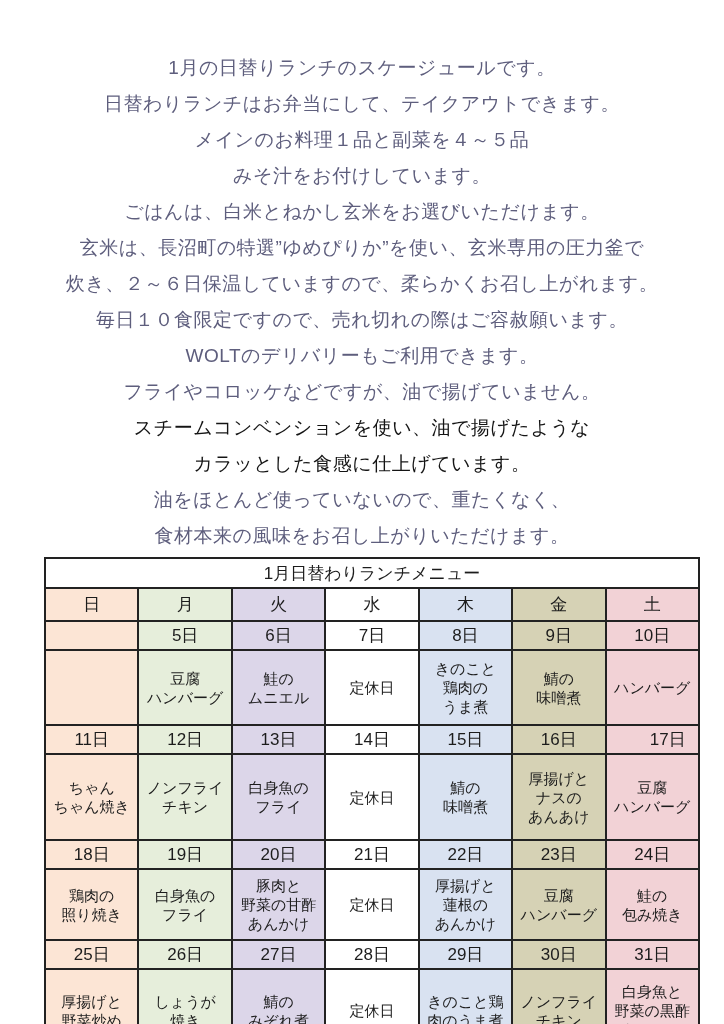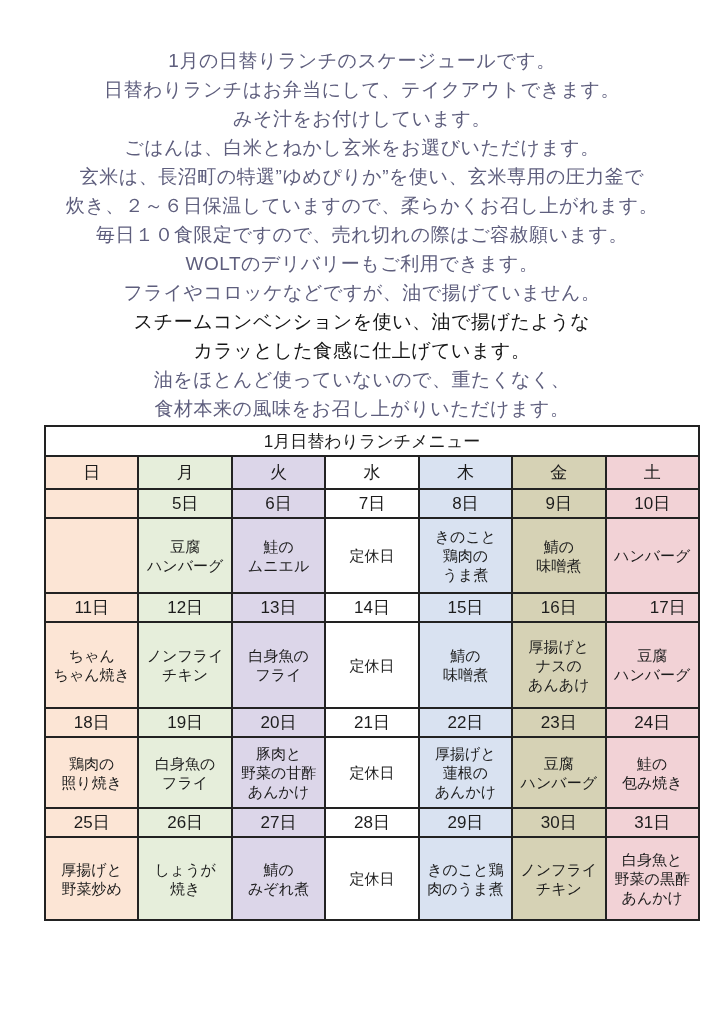--- a/index.html
+++ b/index.html
@@ -8,21 +8,21 @@
     height: 1024px;
     background: #ffffff;
     font-family: "Liberation Sans", sans-serif;
     overflow: hidden;
   }
   .intro {
     padding-top: 46px;
     text-align: center;
   }
   .intro p {
-    margin: 0;
+    margin: 7px;
     font-size: 19px;
     line-height: 29px;
     color: var(--intro-color, #5e5e7d);
     letter-spacing: 0.5px;
   }
   .intro p.emphasis {
     color: var(--intro-emphasis, #141414);
     font-weight: 500;
   }
   table.menu {
@@ -62,20 +62,21 @@
   .mrow-1 { height: 86px; }
   .mrow-2 { height: 71px; }
   .mrow-3 { height: 83px; }
 </style>
 </head>
 <body style="--intro-color: #5e5e7d; --intro-emphasis: #141414; --border-color: #222222;">
 
 <div class="intro" id="intro-block">
     <p>1月の日替りランチのスケージュールです。</p>
     <p>日替わりランチはお弁当にして、テイクアウトできます。</p>
+    <p>メインのお料理１品と副菜を４～５品</p>
     <p>みそ汁をお付けしています。</p>
     <p>ごはんは、白米とねかし玄米をお選びいただけます。</p>
     <p>玄米は、長沼町の特選”ゆめぴりか”を使い、玄米専用の圧力釜で</p>
     <p>炊き、２～６日保温していますので、柔らかくお召し上がれます。</p>
     <p>毎日１０食限定ですので、売れ切れの際はご容赦願います。</p>
     <p>WOLTのデリバリーもご利用できます。</p>
     <p>フライやコロッケなどですが、油で揚げていません。</p>
     <p class="emphasis">スチームコンベンションを使い、油で揚げたような</p>
     <p class="emphasis">カラッとした食感に仕上げています。</p>
     <p>油をほとんど使っていないので、重たくなく、</p>

